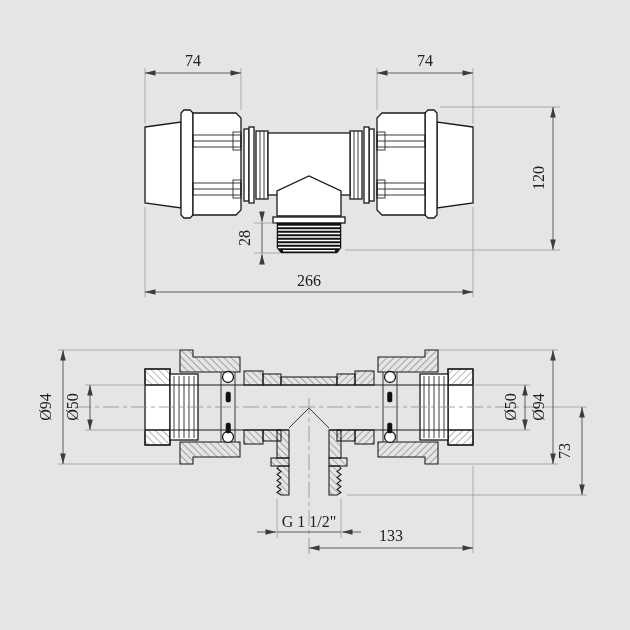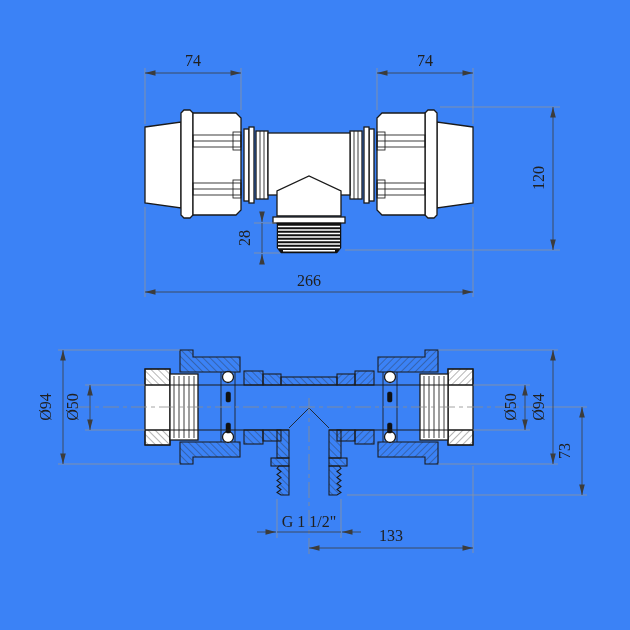--- a/index.html
+++ b/index.html
@@ -1,16 +1,16 @@
 <!DOCTYPE html>
 <html><head>
 <meta charset="utf-8">
 <style>
   html,body { margin:0; padding:0; background:#ffffff; }
-  .canvas { position:relative; width:630px; height:630px; background:#3b82f6; overflow:hidden;
+  .canvas { position:relative; width:630px; height:630px; background:#e5e5e5; overflow:hidden;
             font-family:"Liberation Serif", serif; }
   svg { display:block; }
 
   .white   { fill:#ffffff; stroke:#1a1a1a; stroke-width:1.3; }
   .hatch   { fill:url(#hatchP); stroke:#1a1a1a; stroke-width:1.05; }
   .detail  { fill:none; stroke:#1a1a1a; stroke-width:0.85; }
   .bore    { fill:none; stroke:#1a1a1a; stroke-width:1.1; }
   .blackfill { fill:#111111; stroke:#111111; stroke-width:0.5; }
   .threadline { stroke:#ffffff; stroke-width:1.4; }
 

